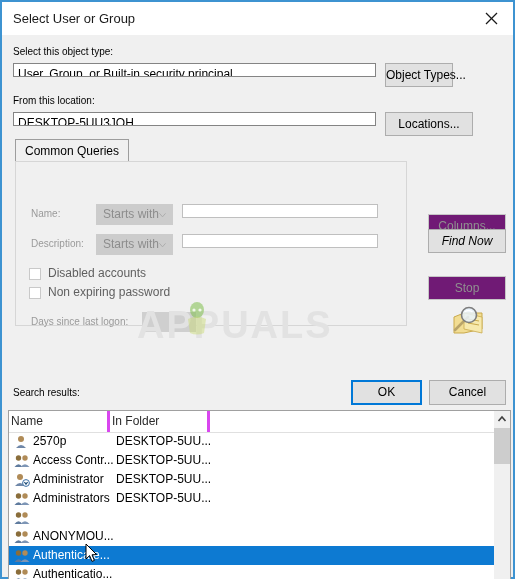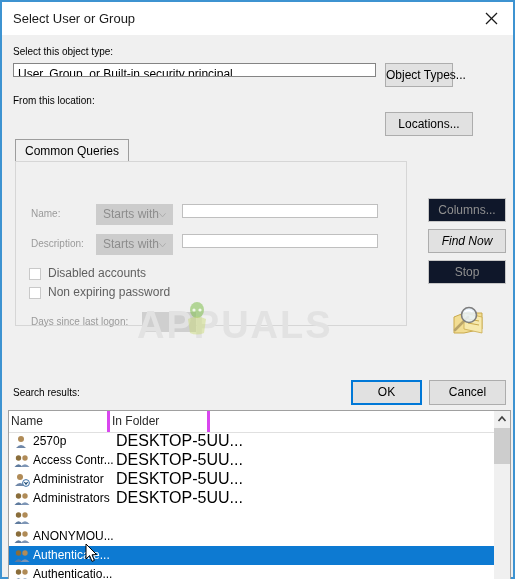--- a/index.html
+++ b/index.html
@@ -86,21 +86,21 @@
     border: 1px solid #adadad;
     font-family: "Liberation Sans", sans-serif;
     font-size: 12px;
     color: #000;
     text-align: center;
     line-height: 22px;
     height: 24px;
     cursor: default;
     white-space: nowrap;
   }
-  .btn.disabled { color: #909090; border-color: #c6c6c6; background: #0f172a; }
+  .btn.disabled { color: #909090; border-color: #c6c6c6; background: #701a75; margin-top: 16px; }
   .btn.default {
     border: 2px solid #0078d7;
     background: #e1e1e1;
     line-height: 20px;
   }
 
   
   #objtype-label { left: 11px; top: 11px; }
   #objtype-input { left: 11px; top: 28px; width: 363px; }
   #objtypes-btn  { left: 383px; top: 28px; width: 68px; }
@@ -272,21 +272,21 @@
     position: absolute;
     left: 24px; top: 0;
     font-size: 12px;
     line-height: 18px;
     color: #000;
     white-space: nowrap;
   }
   .res-folder {
     position: absolute;
     left: 107px; top: 0;
-    font-size: 16px;
+    font-size: 12px;
     line-height: 18px;
     color: #000;
     white-space: nowrap;
   }
 
   
   #results-scrollbar {
     position: absolute;
     right: 0; top: 0;
     width: 16px; height: 100%;
@@ -330,20 +330,21 @@
     </div>
   </div>
 
   <div id="content">
 
     <div class="lbl" id="objtype-label">Select this object type:</div>
     <div class="txtbox" id="objtype-input">User, Group, or Built-in security principal</div>
     <div class="btn" id="objtypes-btn">Object Types...</div>
 
     <div class="lbl" id="location-label">From this location:</div>
+    <div class="txtbox" id="location-input">DESKTOP-5UU3JOH</div>
     <div class="btn" id="locations-btn">Locations...</div>
 
     <div id="tabstrip">
       <div id="tab-common">Common Queries</div>
     </div>
     <div id="tabpanel"></div>
 
     <div class="lbl dim" id="name-label">Name:</div>
     <div class="combo" id="name-combo">
       <span>Starts with</span>

